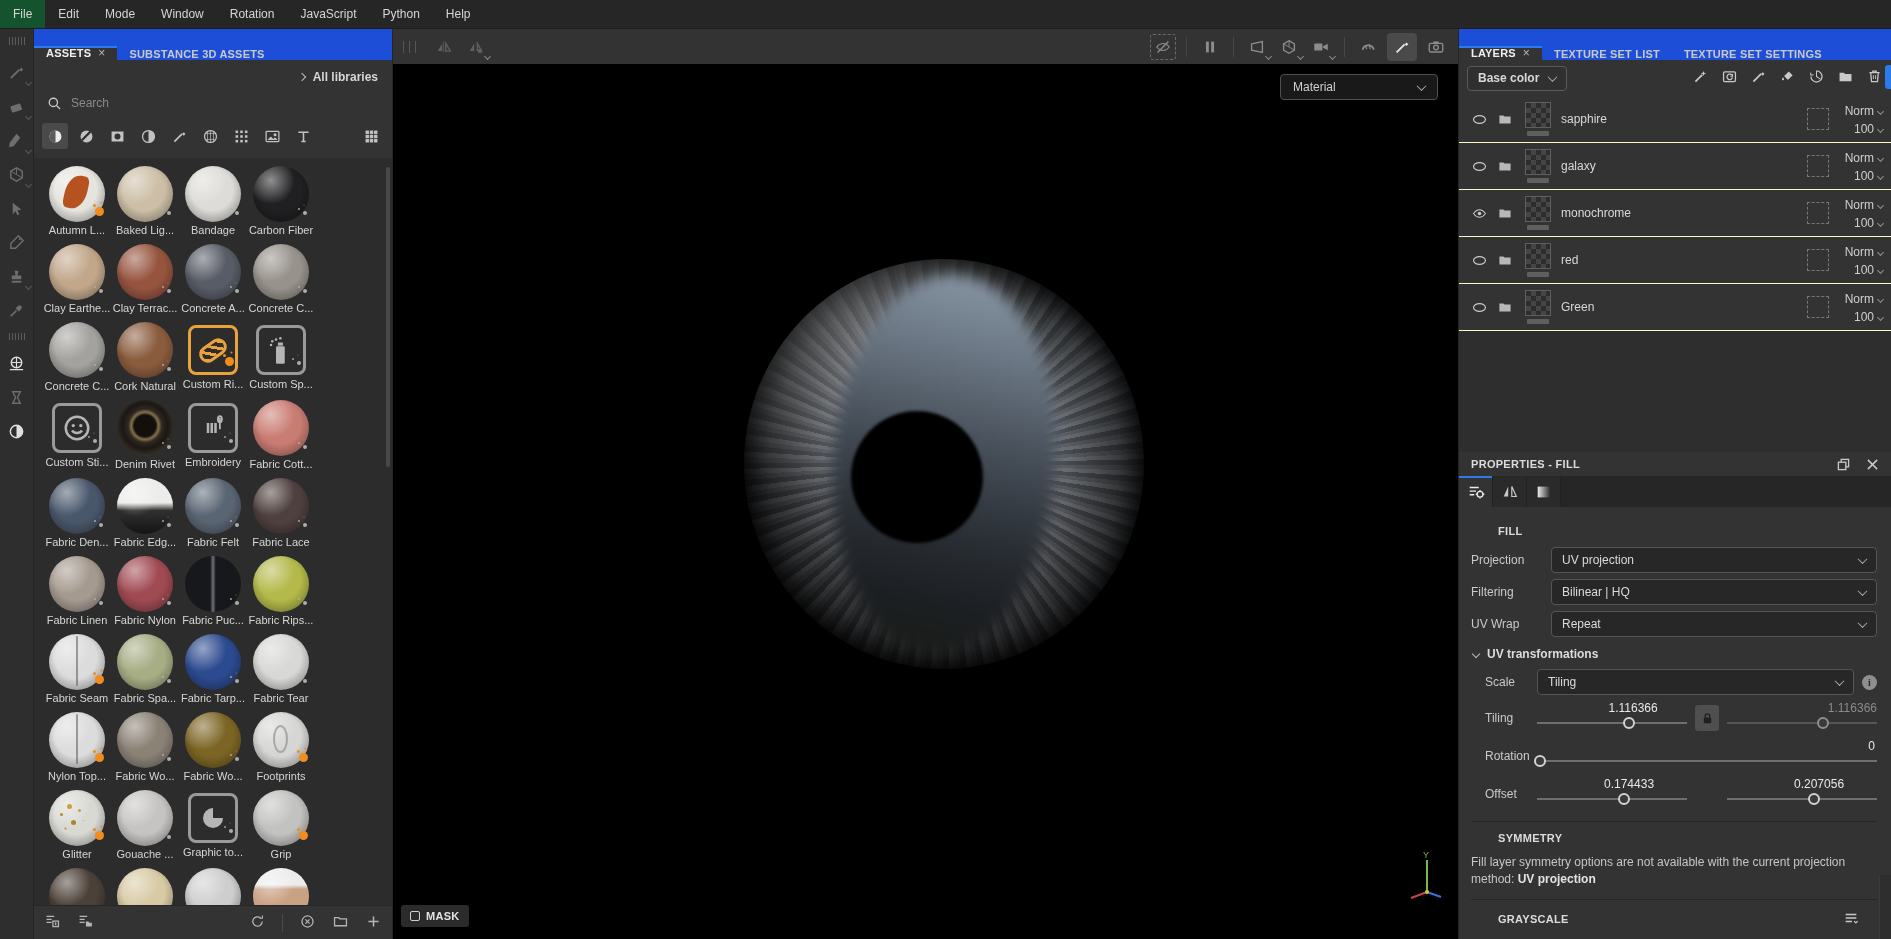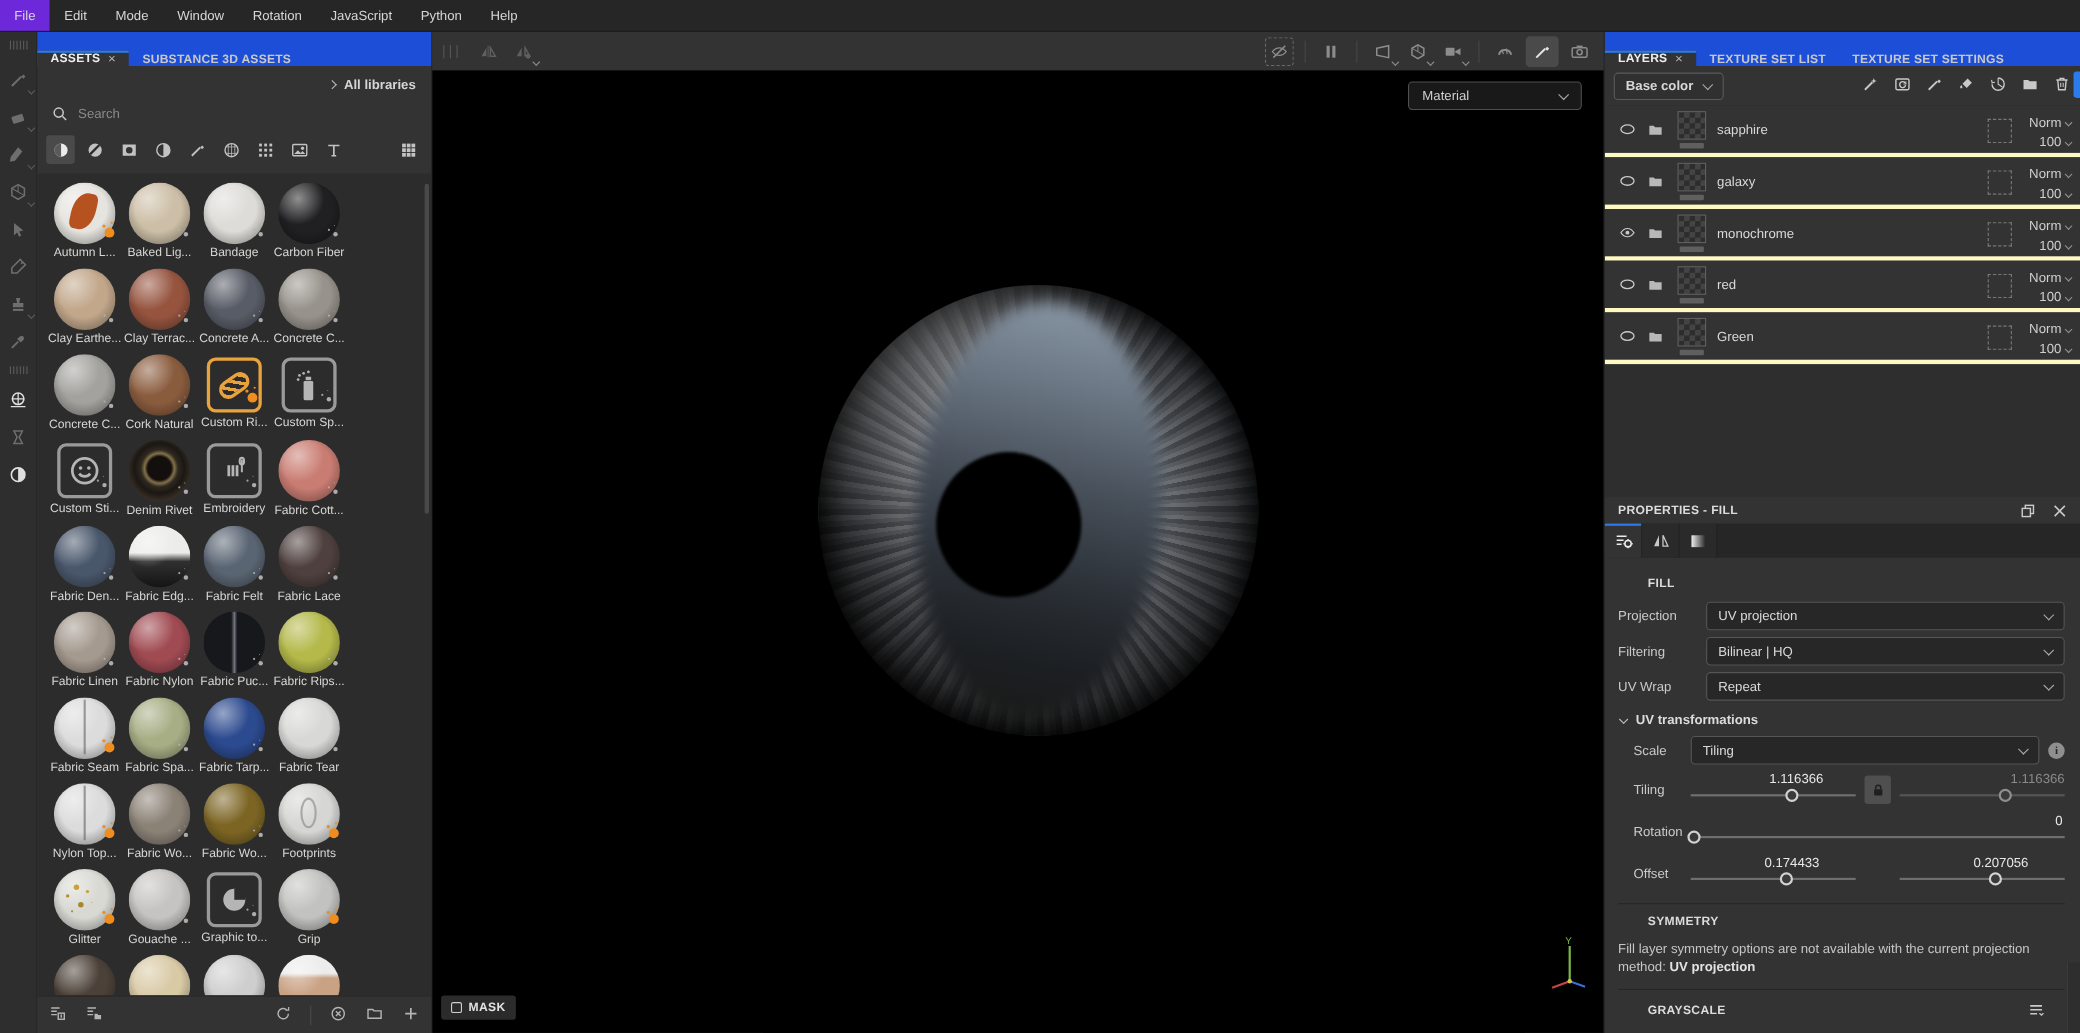--- a/index.html
+++ b/index.html
@@ -4,21 +4,21 @@
 <style>
   * { margin:0; padding:0; box-sizing:border-box; }
   html,body { width:1891px; height:939px; overflow:hidden; background:#1e1e1e;
     font-family:"Liberation Sans", sans-serif; font-size:12px; color:#cfcfcf; user-select:none; }
   #app { position:relative; width:1891px; height:939px; background:#333; }
 
   
   #menubar { position:absolute; left:0; top:0; width:100%; height:29px; background:#262626;
     display:flex; align-items:stretch; z-index:30; border-bottom:1px solid #1d1d1d;}
   .menu-item { padding:0 13px; display:flex; align-items:center; color:#d6d6d6; cursor:default; }
-  .menu-item.active { background:#6d28d9; }
+  .menu-item.active { background:#14532d; }
 
   
   #lefttoolbar { position:absolute; left:0; top:29px; width:34px; bottom:0; background:#2e2e2e;
     border-right:1px solid #252525; display:flex; flex-direction:column; align-items:center; }
   .lt-handle { margin:8px 0 10px; display:flex; gap:2px; }
   .lt-handle i { width:1px; height:8px; background:#5c5c5c; }
   .tool { position:relative; width:28px; height:28px; margin:3px 0; display:flex; align-items:center; justify-content:center; color:#6e6e6e; }
   .tool.bright { color:#e0e0e0; }
   .tool svg { width:19px; height:19px; }
   .tool .tchev { position:absolute; right:0; bottom:1px; width:5px; height:5px;
@@ -112,21 +112,21 @@
   .gizmo { position:absolute; left:1008px; top:784px; width:52px; height:56px; }
 
   
   #rightpanel { position:absolute; left:1458px; top:29px; width:433px; bottom:0; background:#2e2e2e; border-left:1px solid #252525;}
   .layers-toolbar { position:absolute; left:0; top:31px; right:0; height:36px; background:#333; display:flex; align-items:center; padding:0 8px;font-weight:bold; }
   .dd-outline { height:25px; border:1px solid #5a5a5a; border-radius:4px; background:#303030;
     display:flex; align-items:center; gap:10px; padding:0 10px; color:#d8d8d8; }
   .lt-icons { margin-left:auto; display:flex; align-items:center; gap:12px; color:#c9c9c9; }
   .lt-icons svg { width:17px; height:17px; }
   .layers-list { position:absolute; left:0; top:67px; right:0; }
-  .lrow { position:relative; height:47px; background:#333; border-bottom:4px solid #fef9c3; display:flex; align-items:center; padding-left:10px; }
+  .lrow { position:relative; height:47px; background:#333; border-bottom:1px solid #fef9c3; display:flex; align-items:center; padding-left:10px; }
   .lrow .leye { width:20px; color:#c9c9c9; display:flex; justify-content:center;}
   .lrow .leye svg { width:17px; height:17px; }
   .lrow .lfolder { width:24px; color:#b8b8b8; display:flex; justify-content:center; margin-left:4px;}
   .lrow .lfolder svg { width:16px; height:16px; }
   .lthumb-wrap { margin-left:8px; display:flex; flex-direction:column; align-items:center; gap:3px; }
   .lthumb { width:26px; height:26px; border:1px solid #5f5f5f;
     background-image:linear-gradient(45deg,#454545 25%,transparent 25%,transparent 75%,#454545 75%),
       linear-gradient(45deg,#454545 25%,#2d2d2d 25%,#2d2d2d 75%,#454545 75%);
     background-size:10px 10px; background-position:0 0,5px 5px; }
   .lbar { width:22px; height:5px; background:#5f5f5f; border-radius:1px; }

